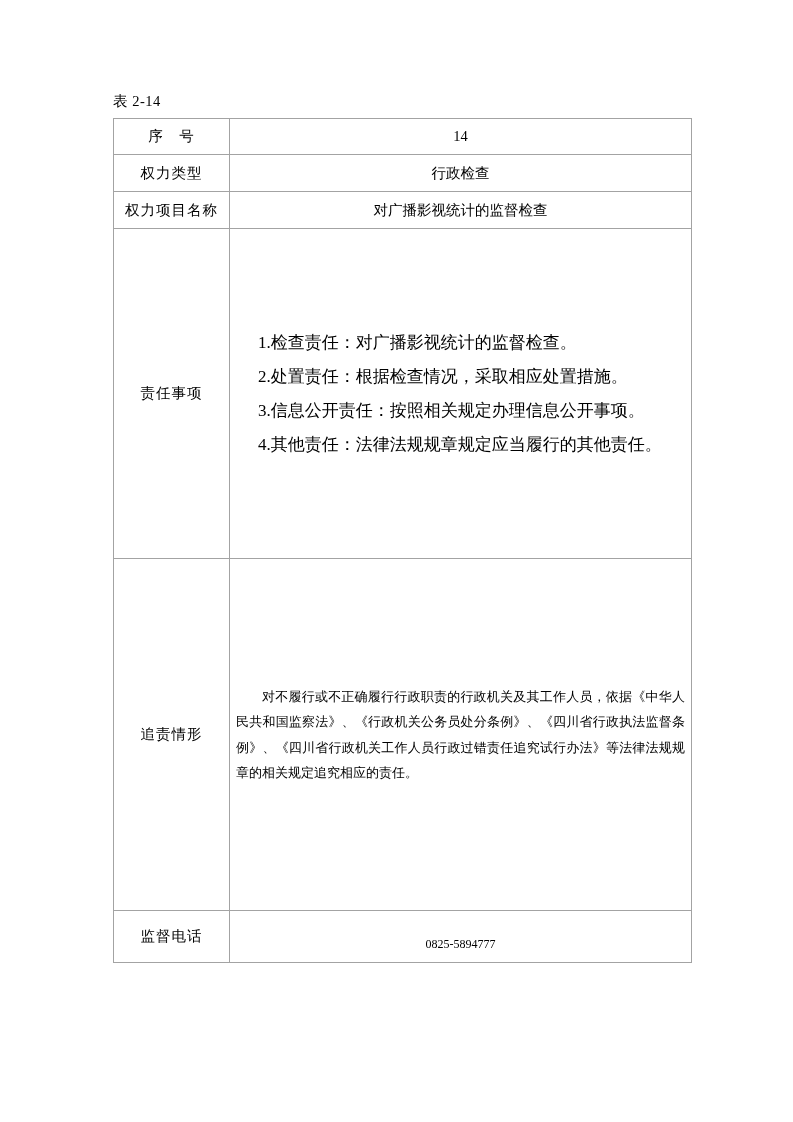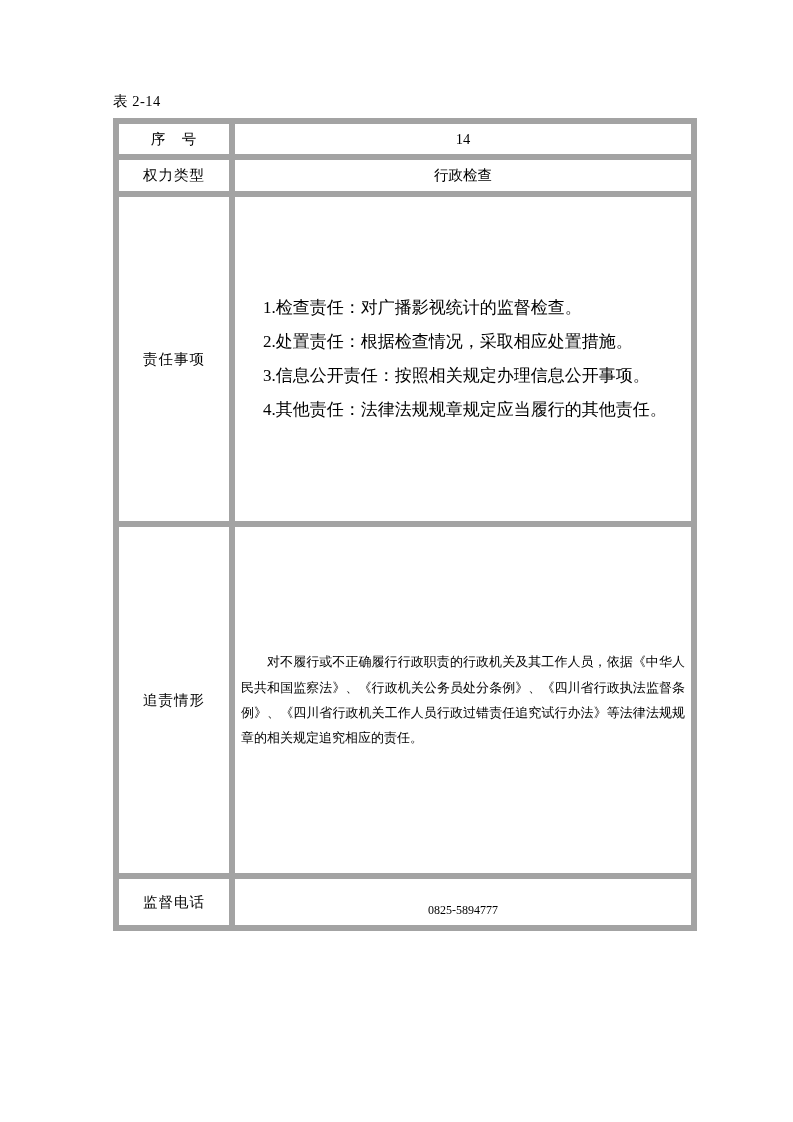--- a/index.html
+++ b/index.html
@@ -31,21 +31,21 @@
   }
   table.doc-table {
     position: absolute;
     left: 113px;
     top: 118px;
     width: 578px;
     border-collapse: collapse;
     table-layout: fixed;
   }
   table.doc-table td {
-    border: 6px solid #a3a3a3;
+    border: 1px solid #a3a3a3;
     vertical-align: middle;
     font-size: 14.5px;
     padding: 0;
   }
   td.label-cell {
     width: 116px;
     text-align: center;
     letter-spacing: 1px;
     padding: 4px 2px;
   }
@@ -105,20 +105,24 @@
     </colgroup>
     <tbody>
       <tr class="row-h1">
         <td class="label-cell num-gap">序　号</td>
         <td class="value-cell">14</td>
       </tr>
       <tr class="row-h2">
         <td class="label-cell">权力类型</td>
         <td class="value-cell">行政检查</td>
       </tr>
+      <tr class="row-h3">
+        <td class="label-cell">权力项目名称</td>
+        <td class="value-cell">对广播影视统计的监督检查</td>
+      </tr>
       <tr class="row-duty">
         <td class="label-cell">责任事项</td>
         <td class="body-cell">
           <div class="duty-list">
             <div>1.检查责任：对广播影视统计的监督检查。</div>
             <div>2.处置责任：根据检查情况，采取相应处置措施。</div>
             <div>3.信息公开责任：按照相关规定办理信息公开事项。</div>
             <div>4.其他责任：法律法规规章规定应当履行的其他责任。</div>
           </div>
         </td>

